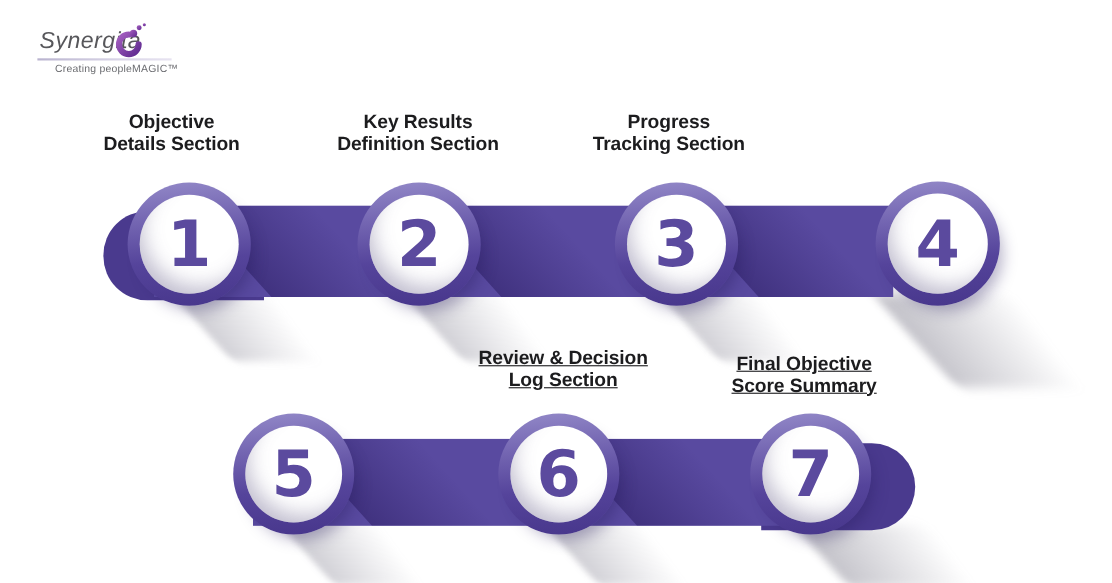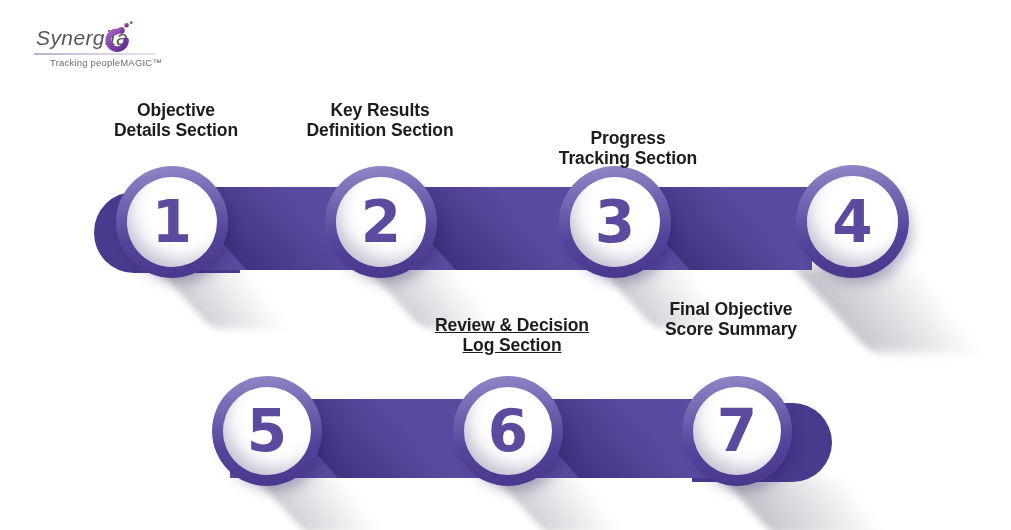--- a/index.html
+++ b/index.html
@@ -86,40 +86,40 @@
             <stop offset="1" stop-color="#5f2a90"></stop>
           </linearGradient>
         </defs>
         <path d="M14,12 A9.5,9.5 0 1 0 23.5,21.5" fill="none" stroke="url(#pg)" stroke-width="6" stroke-linecap="round"></path>
         <circle cx="18.5" cy="11" r="3.6" fill="url(#pg)"></circle>
         <circle cx="24" cy="5.5" r="2.4" fill="url(#pg)"></circle>
         <circle cx="29" cy="2.6" r="1.5" fill="url(#pg)"></circle>
       </svg>
     </div>
     <div class="logo-line"></div>
-    <div class="tagline">Tracking peopleMAGIC™</div>
+    <div class="tagline">Creating peopleMAGIC™</div>
   </div>
 
   <div class="ghost" style="left:155px;top:266px;width:110px;height:62px;"></div>
   <div class="ghost" style="left:365px;top:266px;width:110px;height:62px;"></div>
   <div class="ghost" style="left:598px;top:266px;width:110px;height:62px;"></div>
   <div class="ghost big" style="left:793px;top:267px;width:150px;height:85px;"></div>
 
   <div class="cap cap-left" style="left:94px;top:192px;width:146px;height:81px;"></div>
   <div class="bar" style="left:140px;top:187px;width:672px;height:83px;">
     <i class="streak" style="left:32px;"></i>
     <i class="streak" style="left:241px;"></i>
     <i class="streak" style="left:475px;"></i>
   </div>
 
-  <div class="step-label" style="left:176px;top:101px;">Objective
+  <div class="step-label" style="left:156px;top:101px;">Objective
 Details Section</div>
   <div class="step-label" style="left:380px;top:101px;">Key Results
 Definition Section</div>
-  <div class="step-label" style="left:628px;top:101px;margin-top:28px;">Progress
+  <div class="step-label" style="left:608px;top:101px;">Progress
 Tracking Section</div>
 
   <div class="circle" style="left:116px;top:166px;width:112px;height:112px;">
     <div class="inner">
       <span class="num">1</span>
     </div>
   </div>
   <div class="circle" style="left:325px;top:166px;width:112px;height:112px;">
     <div class="inner">
       <span class="num">2</span>
@@ -142,21 +142,21 @@
 
   <div class="cap cap-right" style="left:692px;top:403px;width:140px;height:79px;"></div>
   <div class="bar" style="left:230px;top:399px;width:532px;height:79px;">
     <i class="streak" style="left:37px;"></i>
     <i class="streak" style="left:278px;"></i>
     <i class="streak" style="left:507px;"></i>
   </div>
 
   <div class="step-label" style="left:512px;top:316px;text-decoration:underline;">Review &amp; Decision
 Log Section</div>
-  <div class="step-label" style="left:731px;top:300px;">Final Objective
+  <div class="step-label" style="left:731px;top:321px;text-decoration:underline;">Final Objective
 Score Summary</div>
 
   <div class="circle" style="left:212px;top:376px;width:110px;height:110px;">
     <div class="inner">
       <span class="num">5</span>
     </div>
   </div>
   <div class="circle" style="left:453px;top:376px;width:110px;height:110px;">
     <div class="inner">
       <span class="num">6</span>

